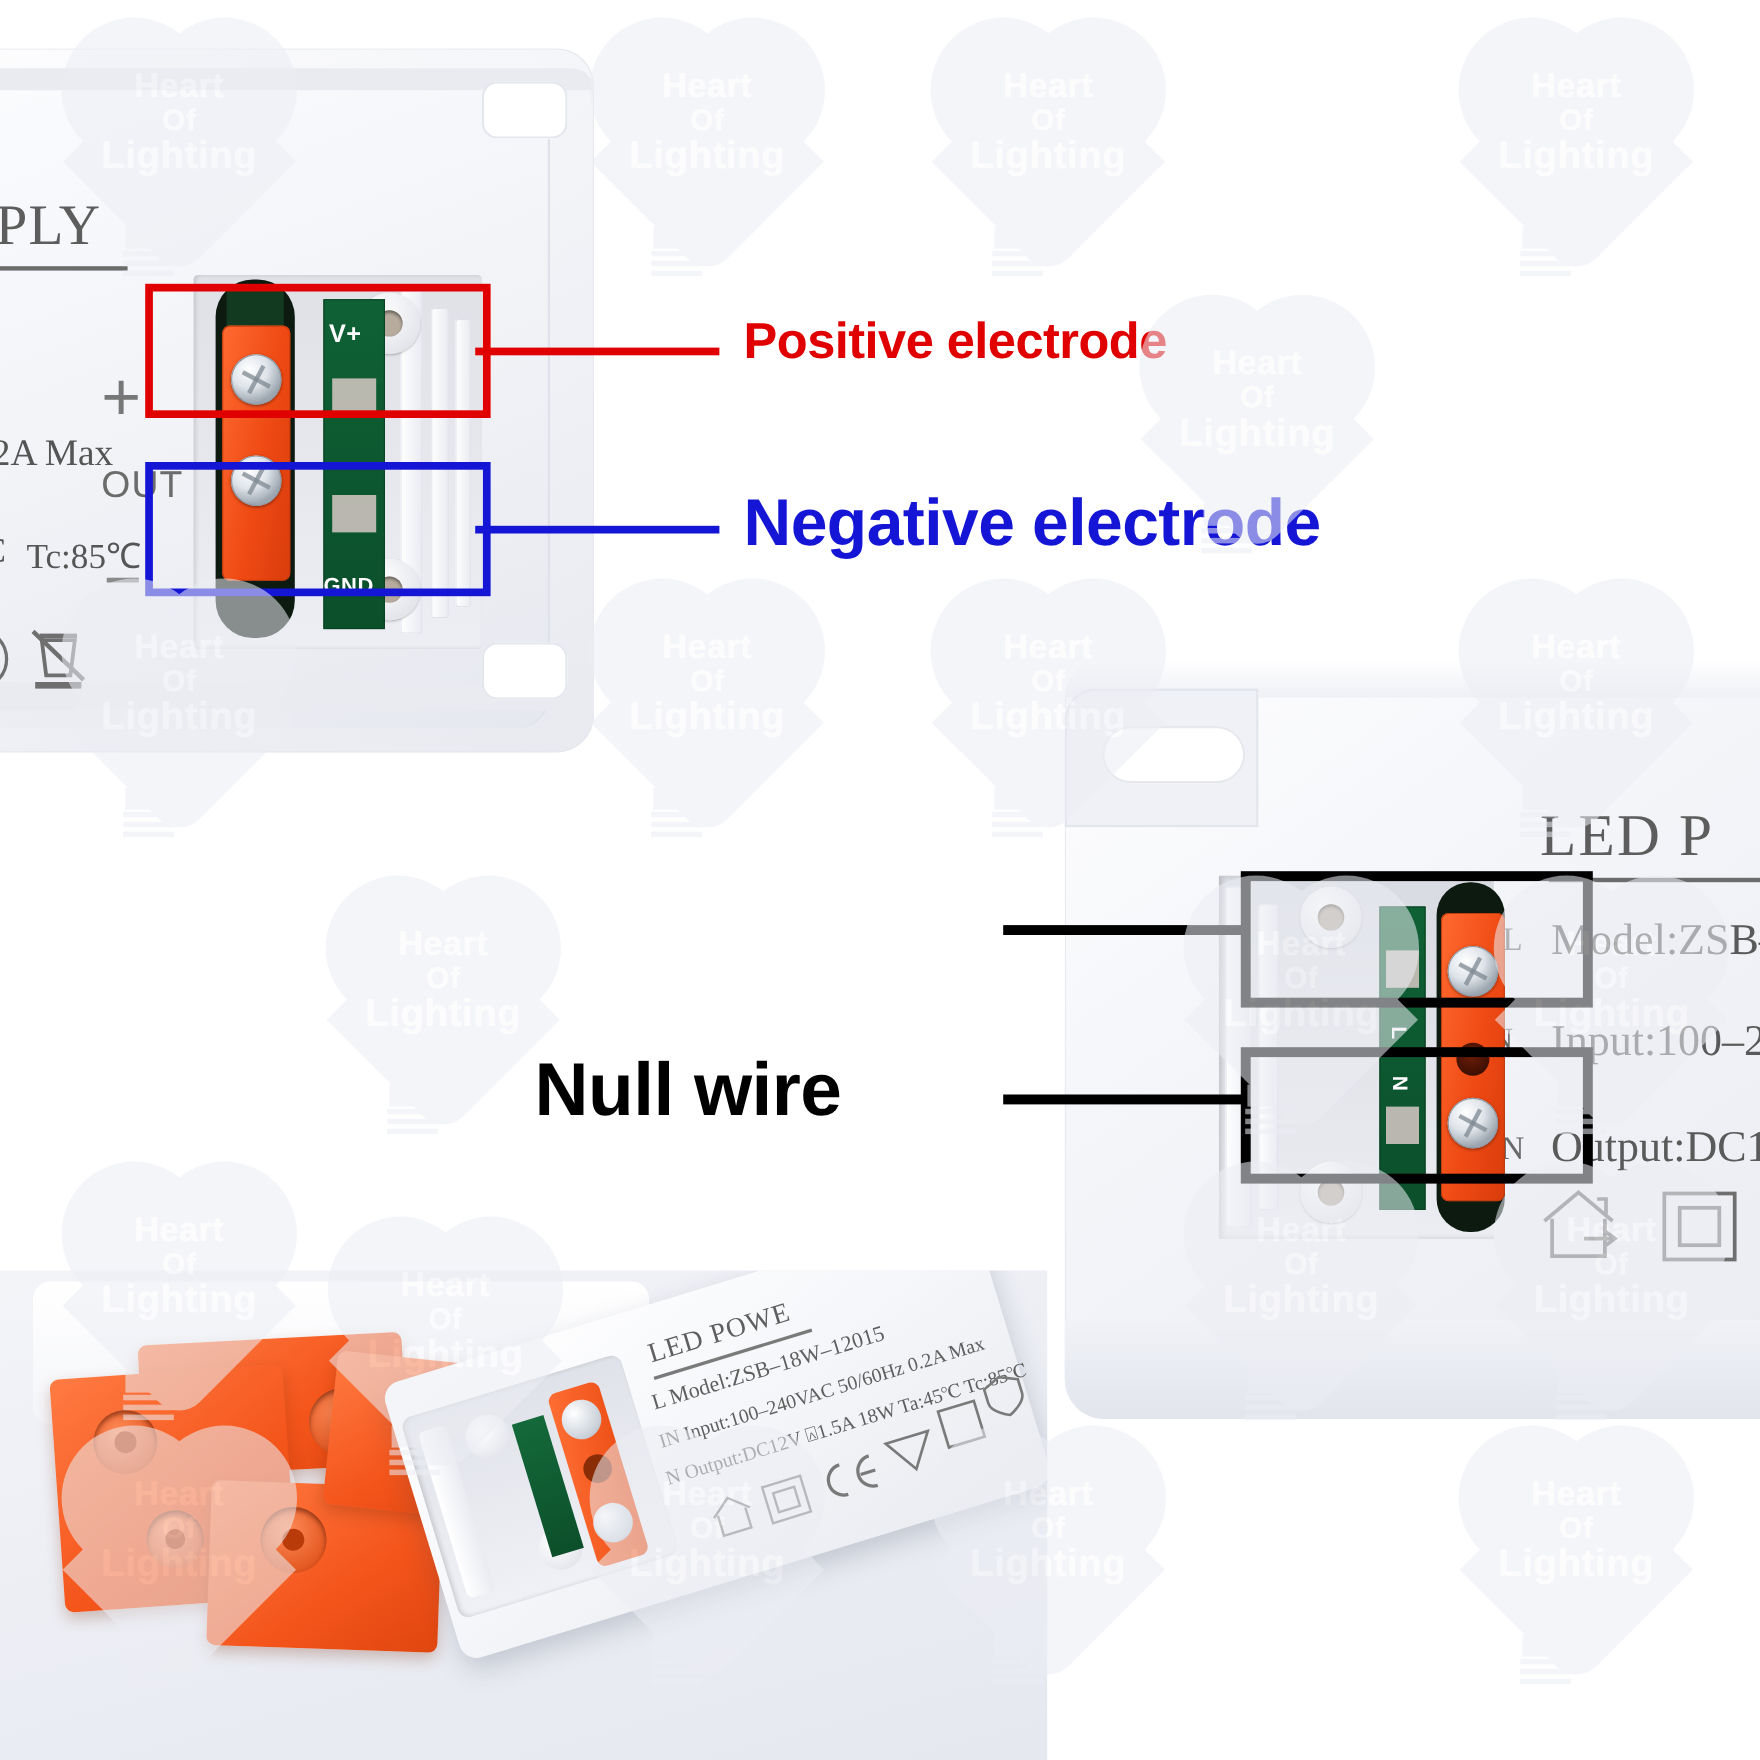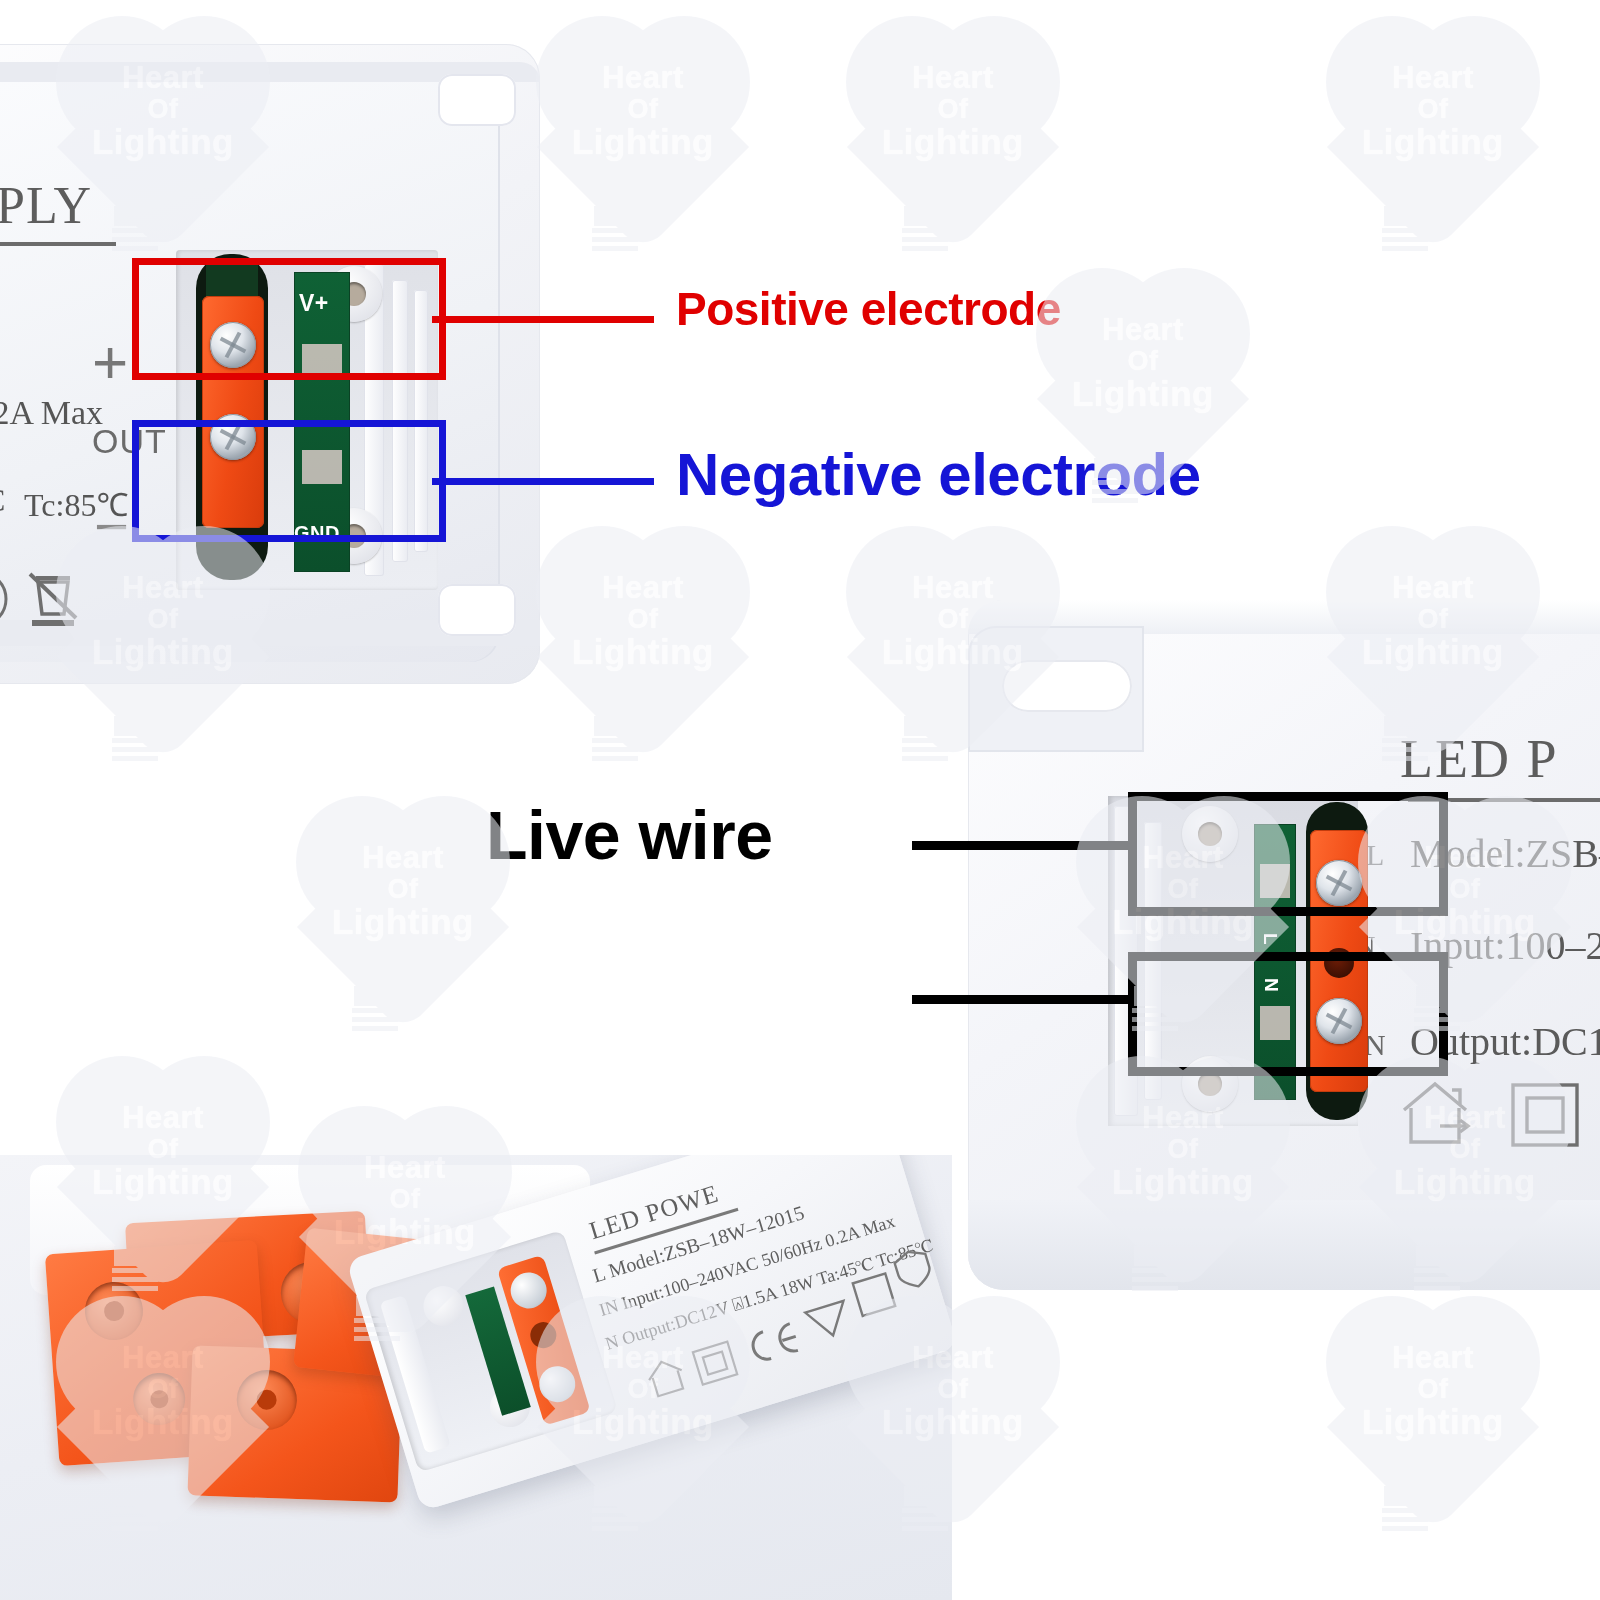--- a/index.html
+++ b/index.html
@@ -232,24 +232,24 @@
       <div class="term" style="left:202px;top:34px;width:58px;height:262px;">
         <div class="screw" style="left:6px;top:30px;"></div>
         <div class="hole-dark" style="left:14px;top:118px;width:30px;height:30px;"></div>
         <div class="screw" style="left:6px;top:168px;"></div>
       </div>
     </div>
   </div>
 
   <div class="anno-box" style="left:1128px;top:792px;width:302px;height:106px;border:9px solid #000000;"></div>
   <div class="lead" style="left:912px;top:841px;width:218px;height:9px;background:#000000;"></div>
-  <div class="label" style="left:486px;top:796px;font-size:68px;color:#000000;">Live wire</div>
 
   <div class="anno-box" style="left:1128px;top:952px;width:302px;height:106px;border:9px solid #000000;"></div>
   <div class="lead" style="left:912px;top:995px;width:218px;height:9px;background:#000000;"></div>
+  <div class="label" style="left:486px;top:952px;font-size:68px;color:#000000;">Null wire</div>
 
   <div id="photo">
 
     <div style="position:absolute;left:30px;top:10px;width:560px;height:130px;border-radius:16px;
                 background:linear-gradient(180deg,#ffffff,#f4f5f9);"></div>
 
     <div class="cap" style="left:128px;top:62px;width:240px;height:120px;transform:rotate(-3deg);">
       <div class="bore" style="left:152px;top:48px;width:62px;height:62px;">
           <i></i>
         </div>

